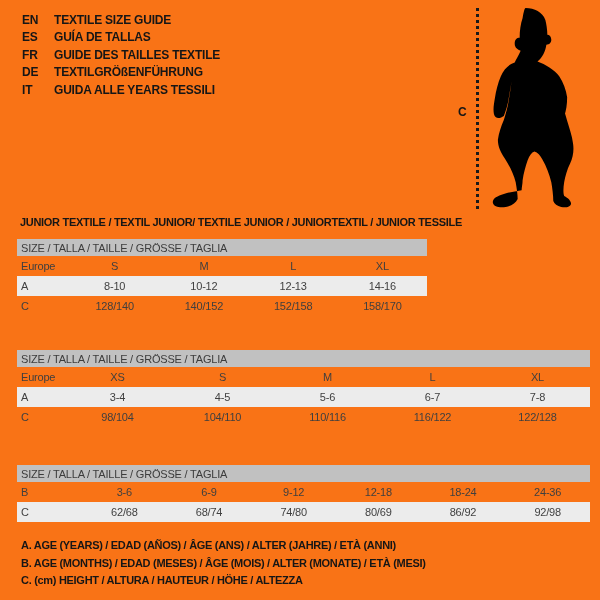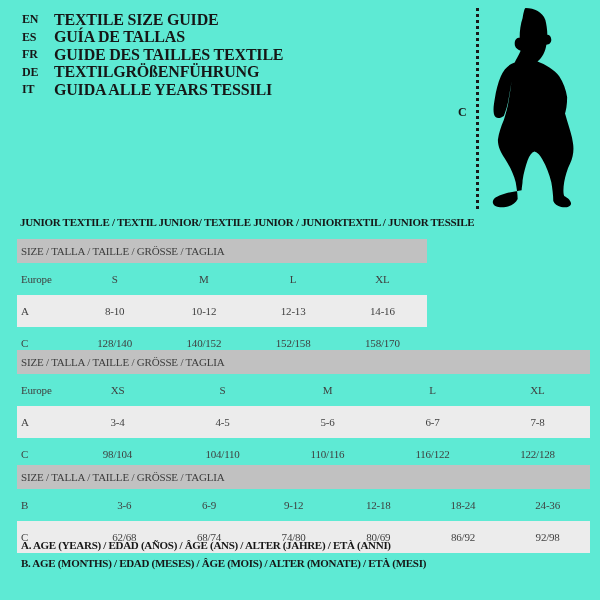--- a/index.html
+++ b/index.html
@@ -1,44 +1,44 @@
 <!DOCTYPE html>
 <html><head>
 <meta charset="utf-8">
 <style>
   html,body{margin:0;padding:0;background:#fff;}
-  #page{position:relative;width:600px;height:600px;background:#5eead4;overflow:hidden;
-        font-family:Liberation Serif, serif;color:#161616;}
+  #page{position:relative;width:600px;height:600px;background:#f97316;overflow:hidden;
+        font-family:Liberation Sans, sans-serif;color:#161616;}
 
   
   .lang-block{position:absolute;top:11px;left:22px;}
   .lang-row{display:flex;height:17.5px;align-items:center;}
   .lang-code{display:inline-block;width:32px;font-size:12px;font-weight:700;letter-spacing:-.2px;}
-  .lang-label{font-size:16px;font-weight:700;letter-spacing:-.2px;}
+  .lang-label{font-size:12px;font-weight:700;letter-spacing:-.2px;}
 
   
   .height-label{position:absolute;top:105px;left:458px;font-size:12px;font-weight:700;}
   .height-line{position:absolute;top:8px;left:476px;width:3px;height:203px;
                background:repeating-linear-gradient(to bottom,#1a1a1a 0 3px,transparent 3px 6px);}
   .baby{position:absolute;top:7px;left:487px;width:93px;height:204px;}
   .baby path{fill:#000000;}
 
   
   .sec-title{position:absolute;left:20px;font-size:11px;font-weight:700;letter-spacing:-.3px;color:#161616;white-space:nowrap;}
   .t-junior-title{top:216px;text-align:right;}
   .t-children-title{top:326px;}
   .t-babies-title{top:428px;line-height:16px;}
   .sub-a{font-size:8px;vertical-align:sub;}
 
   
   table.size-table{position:absolute;left:17px;border-collapse:collapse;table-layout:fixed;
                    font-size:11px;color:#3f3f3f;letter-spacing:-.2px;}
-  table.size-table td{padding:0;height:32px;text-align:center;vertical-align:middle;overflow:hidden;white-space:nowrap;}
+  table.size-table td{padding:0;height:20px;text-align:center;vertical-align:middle;overflow:hidden;white-space:nowrap;}
   table.size-table td.lbl{text-align:left;padding-left:4px;}
-  tr.bar td{background:#c1c1c1;color:#3c3c3c;text-align:left;padding-left:4px;height:24px;}
+  tr.bar td{background:#c1c1c1;color:#3c3c3c;text-align:left;padding-left:4px;height:17px;}
   tr.alt td{background:#ececec;}
   #table-junior{top:239px;width:410px;}
   #table-children{top:350px;width:573px;}
   #table-babies{top:465px;width:573px;}
   #table-junior col.c-lbl{width:53px;}
   #table-children col.c-lbl{width:48px;}
   #table-babies col.c-lbl{width:65px;}
 
   
   .legend{position:absolute;top:539px;left:21px;}
@@ -199,15 +199,16 @@
         <td>80/69</td>
         <td>86/92</td>
         <td>92/98</td>
       </tr>
     </tbody>
   </table>
 
   <div class="legend">
     <div>A. AGE (YEARS) / EDAD (AÑOS) / ÂGE (ANS) / ALTER (JAHRE) / ETÀ (ANNI)</div>
     <div>B. AGE (MONTHS) / EDAD (MESES) / ÂGE (MOIS) / ALTER (MONATE) / ETÀ (MESI)</div>
+    <div>C. (cm) HEIGHT / ALTURA / HAUTEUR / HÖHE / ALTEZZA</div>
   </div>
 
 </div>
 
 </body></html>

